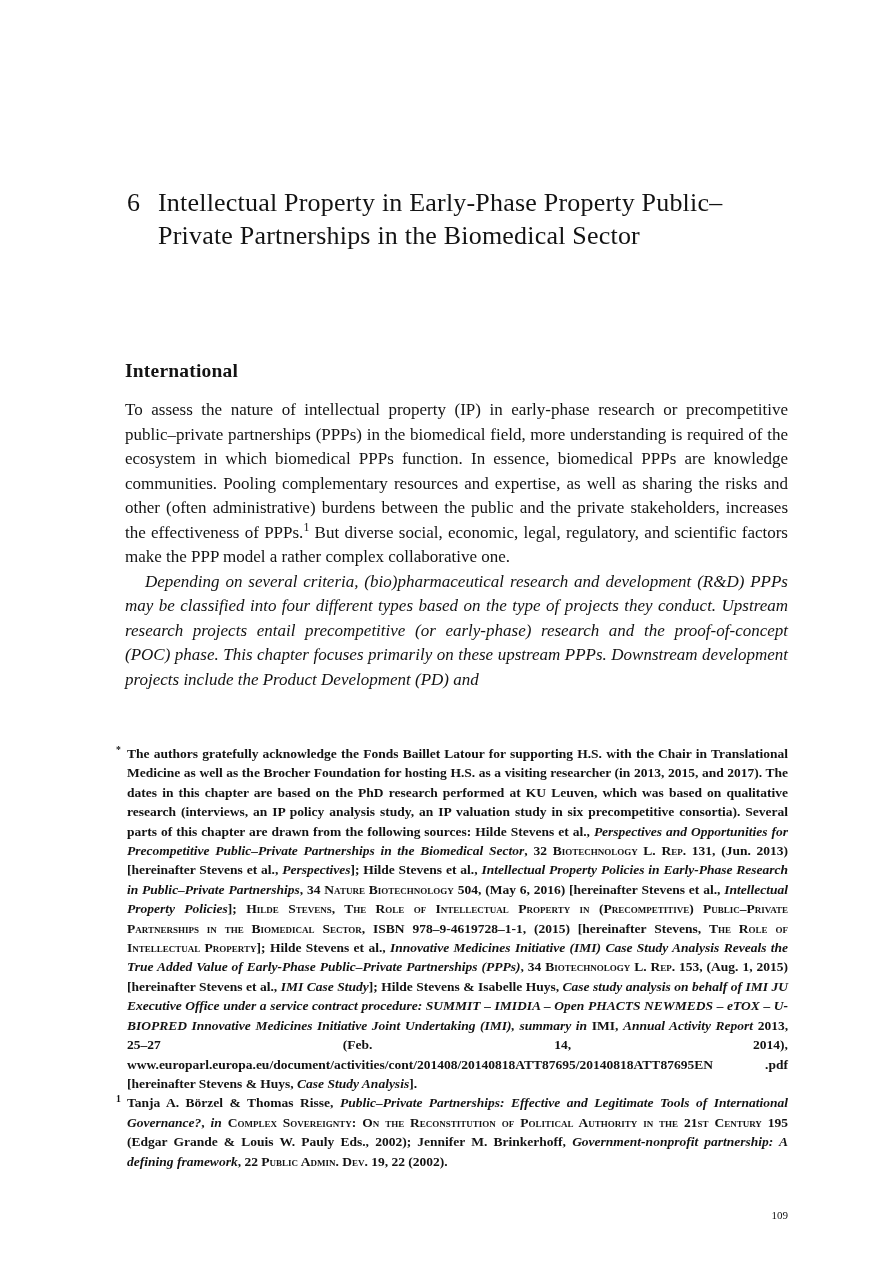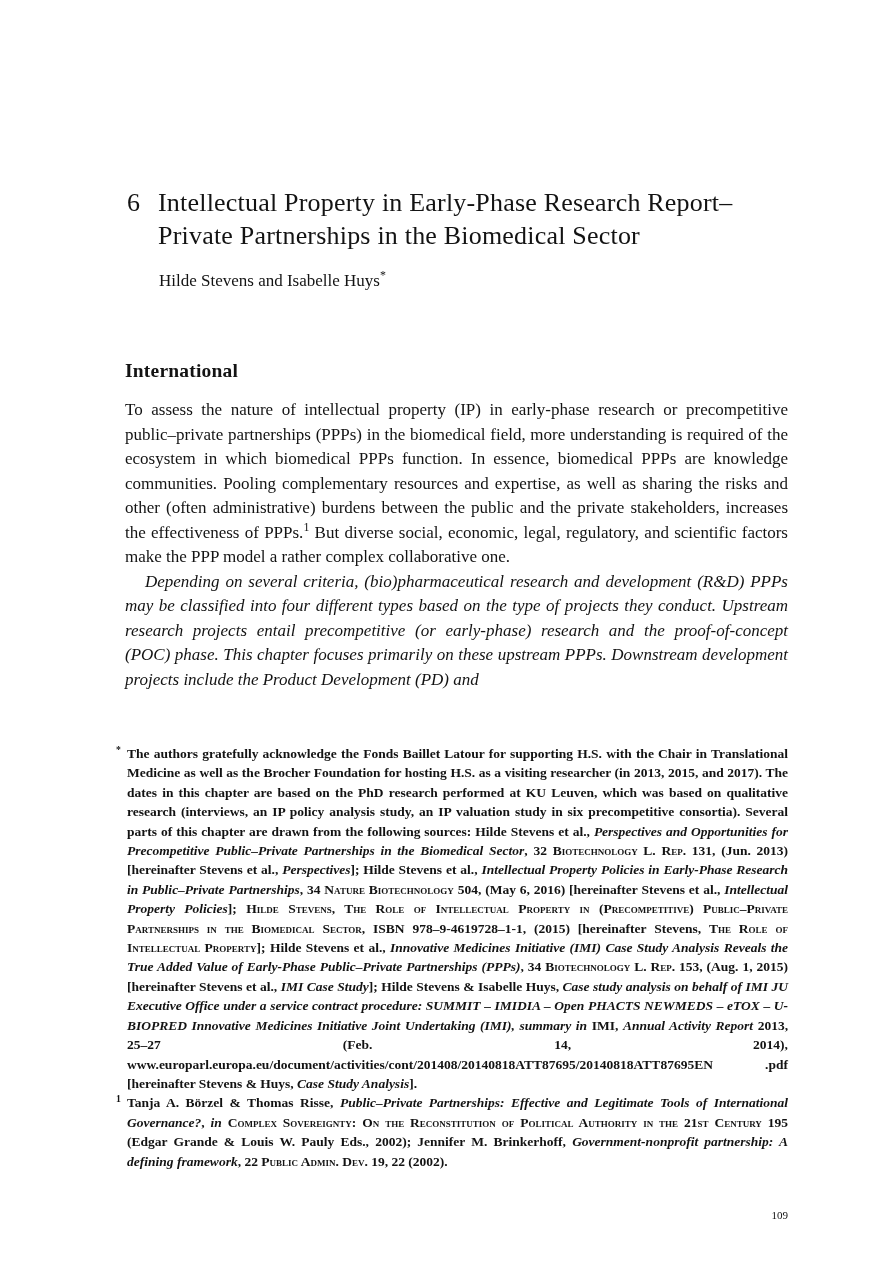--- a/index.html
+++ b/index.html
@@ -63,24 +63,23 @@
     font-size:11px;line-height:22px;
   }
 </style>
 </head>
 <body>
 
 <div class="page">
 
   <header class="chapter-head">
     <div class="chapter-num">6</div>
-    <h1 class="chapter-title">Intellectual Property in Early-Phase Research Report–Private Partnerships in the Biomedical Sector</h1>
+    <h1 class="chapter-title">Intellectual Property in Early-Phase Property Public–Private Partnerships in the Biomedical Sector</h1>
   </header>
 
-  <div class="authors"><span>Hilde Stevens and Isabelle Huys</span><span class="sup">*</span></div>
 
   <h2 class="section-heading">International</h2>
 
   <div class="body-text">
     <p class="para"><span>To assess the nature of intellectual property (IP) in early-phase research or precompetitive public–private partnerships (PPPs) in the biomedical field, more understanding is required of the ecosystem in which biomedical PPPs function. In essence, biomedical PPPs are knowledge communities. Pooling complementary resources and expertise, as well as sharing the risks and other (often administrative) burdens between the public and the private stakeholders, increases the effectiveness of PPPs.</span><span class="seg-sup">1</span><span> But diverse social, economic, legal, regulatory, and scientific factors make the PPP model a rather complex collaborative one.</span></p>
     <p class="para indent"><span>Depending on several criteria, (bio)pharmaceutical research and development (R&amp;D) PPPs may be classified into four different types based on the type of projects they conduct. Upstream research projects entail precompetitive (or early-phase) research and the proof-of-concept (POC) phase. This chapter focuses primarily on these upstream PPPs. Downstream development projects include the Product Development (PD) and</span></p>
   </div>
 
   <div class="footnotes">
     <p class="footnote"><span class="fn-marker">*</span><span><span>The authors gratefully acknowledge the Fonds Baillet Latour for supporting H.S. with the Chair in Translational Medicine as well as the Brocher Foundation for hosting H.S. as a visiting researcher (in 2013, 2015, and 2017). The dates in this chapter are based on the PhD research performed at KU Leuven, which was based on qualitative research (interviews, an IP policy analysis study, an IP valuation study in six precompetitive consortia). Several parts of this chapter are drawn from the following sources: Hilde Stevens et al., </span><span class="seg-i">Perspectives and Opportunities for Precompetitive Public–Private Partnerships in the Biomedical Sector</span><span>, 32 </span><span class="seg-sc">Biotechnology L. Rep.</span><span> 131, (Jun. 2013) [hereinafter Stevens et al., </span><span class="seg-i">Perspectives</span><span>]; Hilde Stevens et al., </span><span class="seg-i">Intellectual Property Policies in Early-Phase Research in Public–Private Partnerships</span><span>, 34 </span><span class="seg-sc">Nature Biotechnology</span><span> 504, (May 6, 2016) [hereinafter Stevens et al., </span><span class="seg-i">Intellectual Property Policies</span><span>]; </span><span class="seg-sc">Hilde Stevens, The Role of Intellectual Property in (Precompetitive) Public–Private Partnerships in the Biomedical Sector</span><span>, ISBN 978–9-4619728–1-1, (2015) [hereinafter Stevens, </span><span class="seg-sc">The Role of Intellectual Property</span><span>]; Hilde Stevens et al., </span><span class="seg-i">Innovative Medicines Initiative (IMI) Case Study Analysis Reveals the True Added Value of Early-Phase Public–Private Partnerships (PPPs)</span><span>, 34 </span><span class="seg-sc">Biotechnology L. Rep.</span><span> 153, (Aug. 1, 2015) [hereinafter Stevens et al., </span><span class="seg-i">IMI Case Study</span><span>]; Hilde Stevens &amp; Isabelle Huys, </span><span class="seg-i">Case study analysis on behalf of IMI JU Executive Office under a service contract procedure: SUMMIT – IMIDIA – Open PHACTS NEWMEDS – eTOX – U-BIOPRED Innovative Medicines Initiative Joint Undertaking (IMI), summary in </span><span class="seg-sc">IMI</span><span>, </span><span class="seg-i">Annual Activity Report</span><span> 2013, 25–27 (Feb. 14, 2014), www.europarl.europa.eu/document/activities/cont/201408/20140818ATT87695/20140818ATT87695EN .pdf [hereinafter Stevens &amp; Huys, </span><span class="seg-i">Case Study Analysis</span><span>].</span></span></p>

